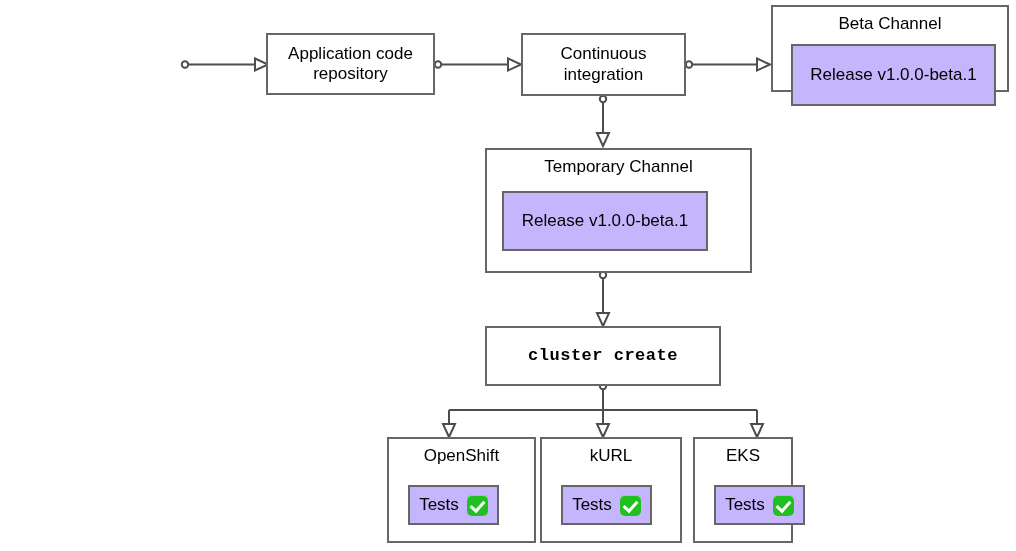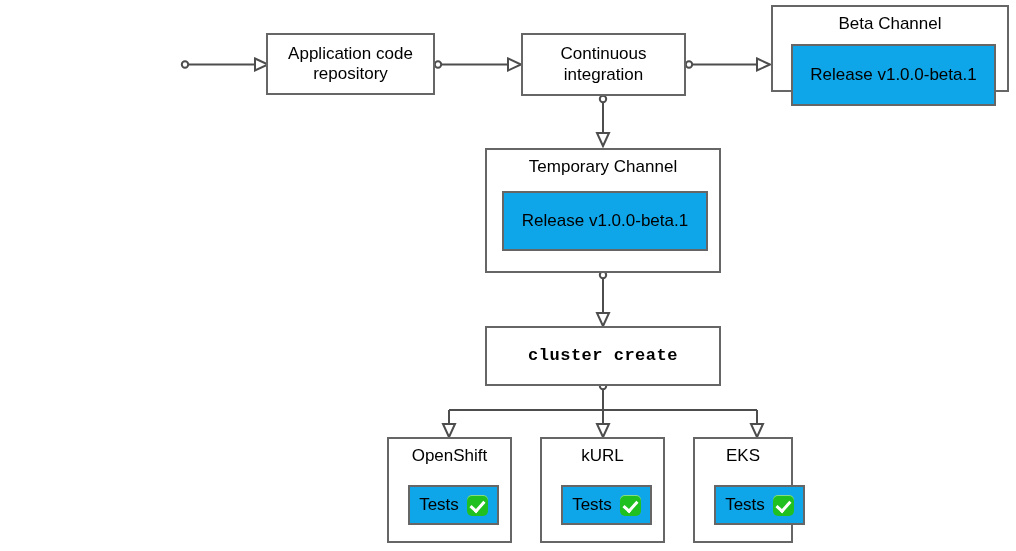--- a/index.html
+++ b/index.html
@@ -44,21 +44,21 @@
   }
   .container-title {
     margin-top: 7px;
     font-size: 17px;
     line-height: 1.2;
   }
   .inner-node {
     position: absolute;
     box-sizing: border-box;
     border: 2px solid #666666;
-    background: #0ea5e9;
+    background: #c4b5fd;
     display: flex;
     align-items: center;
     justify-content: center;
     font-size: 17px;
   }
   .mono-node {
     font-family: "Liberation Mono", "DejaVu Sans Mono", monospace;
     font-weight: bold;
     font-size: 17px;
     letter-spacing: 0.5px;
@@ -165,42 +165,42 @@
     <span>Continuous integration</span>
   </div>
 
   <div class="node container" style="left:771px; top:5px; width:238px; height:87px;">
     <div class="container-title">Beta Channel</div>
     <div class="inner-node" style="left:18px; top:37px; width:205px; height:62px;">
       <span>Release v1.0.0-beta.1</span>
     </div>
   </div>
 
-  <div class="node container" style="left:485px; top:148px; width:236px; height:125px;">
+  <div class="node container" style="left:485px; top:148px; width:267px; height:125px;">
     <div class="container-title">Temporary Channel</div>
     <div class="inner-node" style="left:15px; top:41px; width:206px; height:60px;">
       <span>Release v1.0.0-beta.1</span>
     </div>
   </div>
 
   <div class="node mono-node" style="left:485px; top:326px; width:236px; height:60px;">
     <span>cluster create</span>
   </div>
 
-  <div class="node container" style="left:387px; top:437px; width:125px; height:106px;">
+  <div class="node container" style="left:387px; top:437px; width:149px; height:106px;">
     <div class="container-title">OpenShift</div>
     <div class="inner-node" style="left:19px; top:46px; width:91px; height:40px;">
       <span class="tests-cell">
         <span>Tests</span>
         <span class="check-badge"></span>
       </span>
     </div>
   </div>
 
-  <div class="node container" style="left:540px; top:437px; width:125px; height:106px;">
+  <div class="node container" style="left:540px; top:437px; width:142px; height:106px;">
     <div class="container-title">kURL</div>
     <div class="inner-node" style="left:19px; top:46px; width:91px; height:40px;">
       <span class="tests-cell">
         <span>Tests</span>
         <span class="check-badge"></span>
       </span>
     </div>
   </div>
 
   <div class="node container" style="left:693px; top:437px; width:100px; height:106px;">

